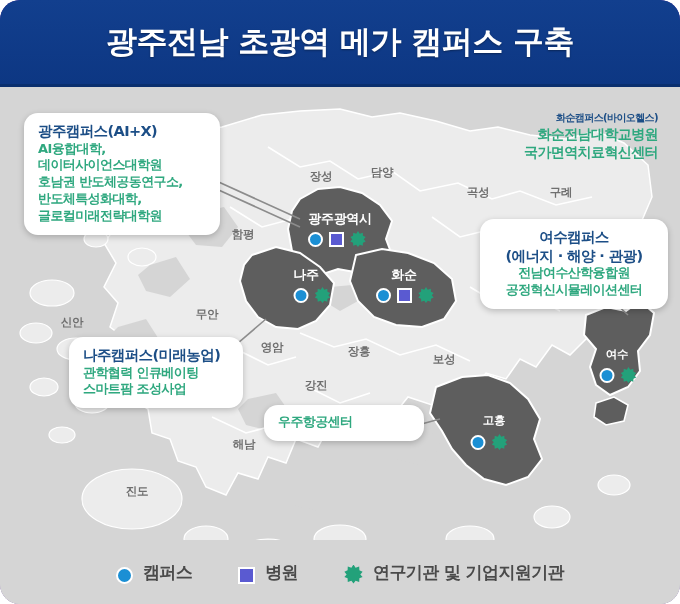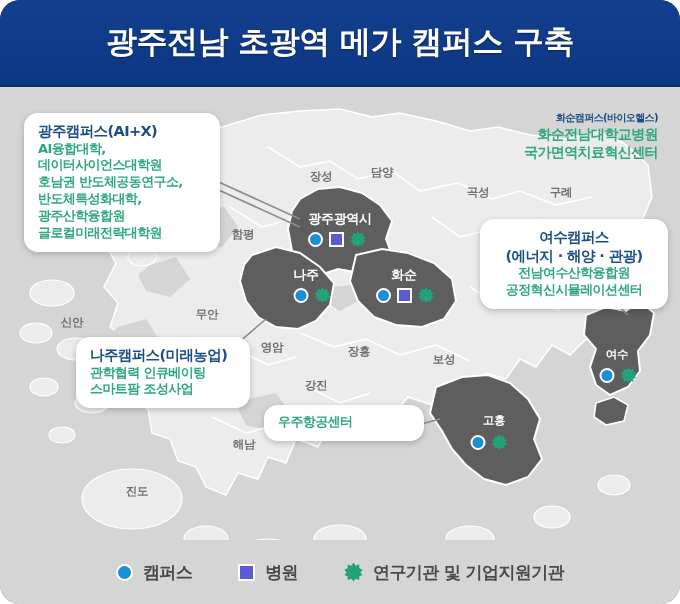--- a/index.html
+++ b/index.html
@@ -146,21 +146,21 @@
     left: 0; top: 540px;
     width: 680px; height: 64px;
     display: flex;
     align-items: center;
     justify-content: center;
     gap: 46px;
     background: #d5d5d5;
   }
   .legend-item {
     display: flex;
-    align-items: center;
+    align-items: flex-end;
     gap: 10px;
   }
   .legend-item .lg-label {
     color: #4a4a4a;
     font-size: 17px;
     font-weight: bold;
     letter-spacing: -0.6px;
     white-space: nowrap;
   }
   .lg-circle { width:17px; height:17px; border-radius:50%; background:#1b8fd4; border:2px solid #ffffff; box-sizing:border-box;}
@@ -309,38 +309,37 @@
           <span class="m-star"></span>
         </div>
       </div>
 
     <div class="callout" style="left:24px; top:26px; width:196px;">
       <div class="c-title">광주캠퍼스(AI+X)</div>
       <div class="c-line">AI융합대학,</div>
       <div class="c-line">데이터사이언스대학원</div>
       <div class="c-line">호남권 반도체공동연구소,</div>
       <div class="c-line">반도체특성화대학,</div>
-      <div class="c-line">광주산학융합원</div>
       <div class="c-line">글로컬미래전략대학원</div>
     </div>
 
     <div class="callout plain align-right" style="left:368px; top:10px; width:290px;">
       <div class="c-title">화순캠퍼스(바이오헬스)</div>
       <div class="c-line">화순전남대학교병원</div>
       <div class="c-line">국가면역치료혁신센터</div>
     </div>
 
     <div class="callout align-center" style="left:480px; top:132px; width:188px;">
       <div class="c-title">여수캠퍼스</div>
       <div class="c-title">(에너지 · 해양 · 관광)</div>
       <div class="c-line">전남여수산학융합원</div>
       <div class="c-line">공정혁신시뮬레이션센터</div>
     </div>
 
-    <div class="callout" style="left:76px; top:250px; width:174px;">
+    <div class="callout" style="left:69px; top:250px; width:174px;">
       <div class="c-title">나주캠퍼스(미래농업)</div>
       <div class="c-line">관학협력 인큐베이팅</div>
       <div class="c-line">스마트팜 조성사업</div>
     </div>
 
     <div class="callout" style="left:264px; top:318px; width:160px;">
       <div class="c-line">우주항공센터</div>
     </div>
 
   </div>

